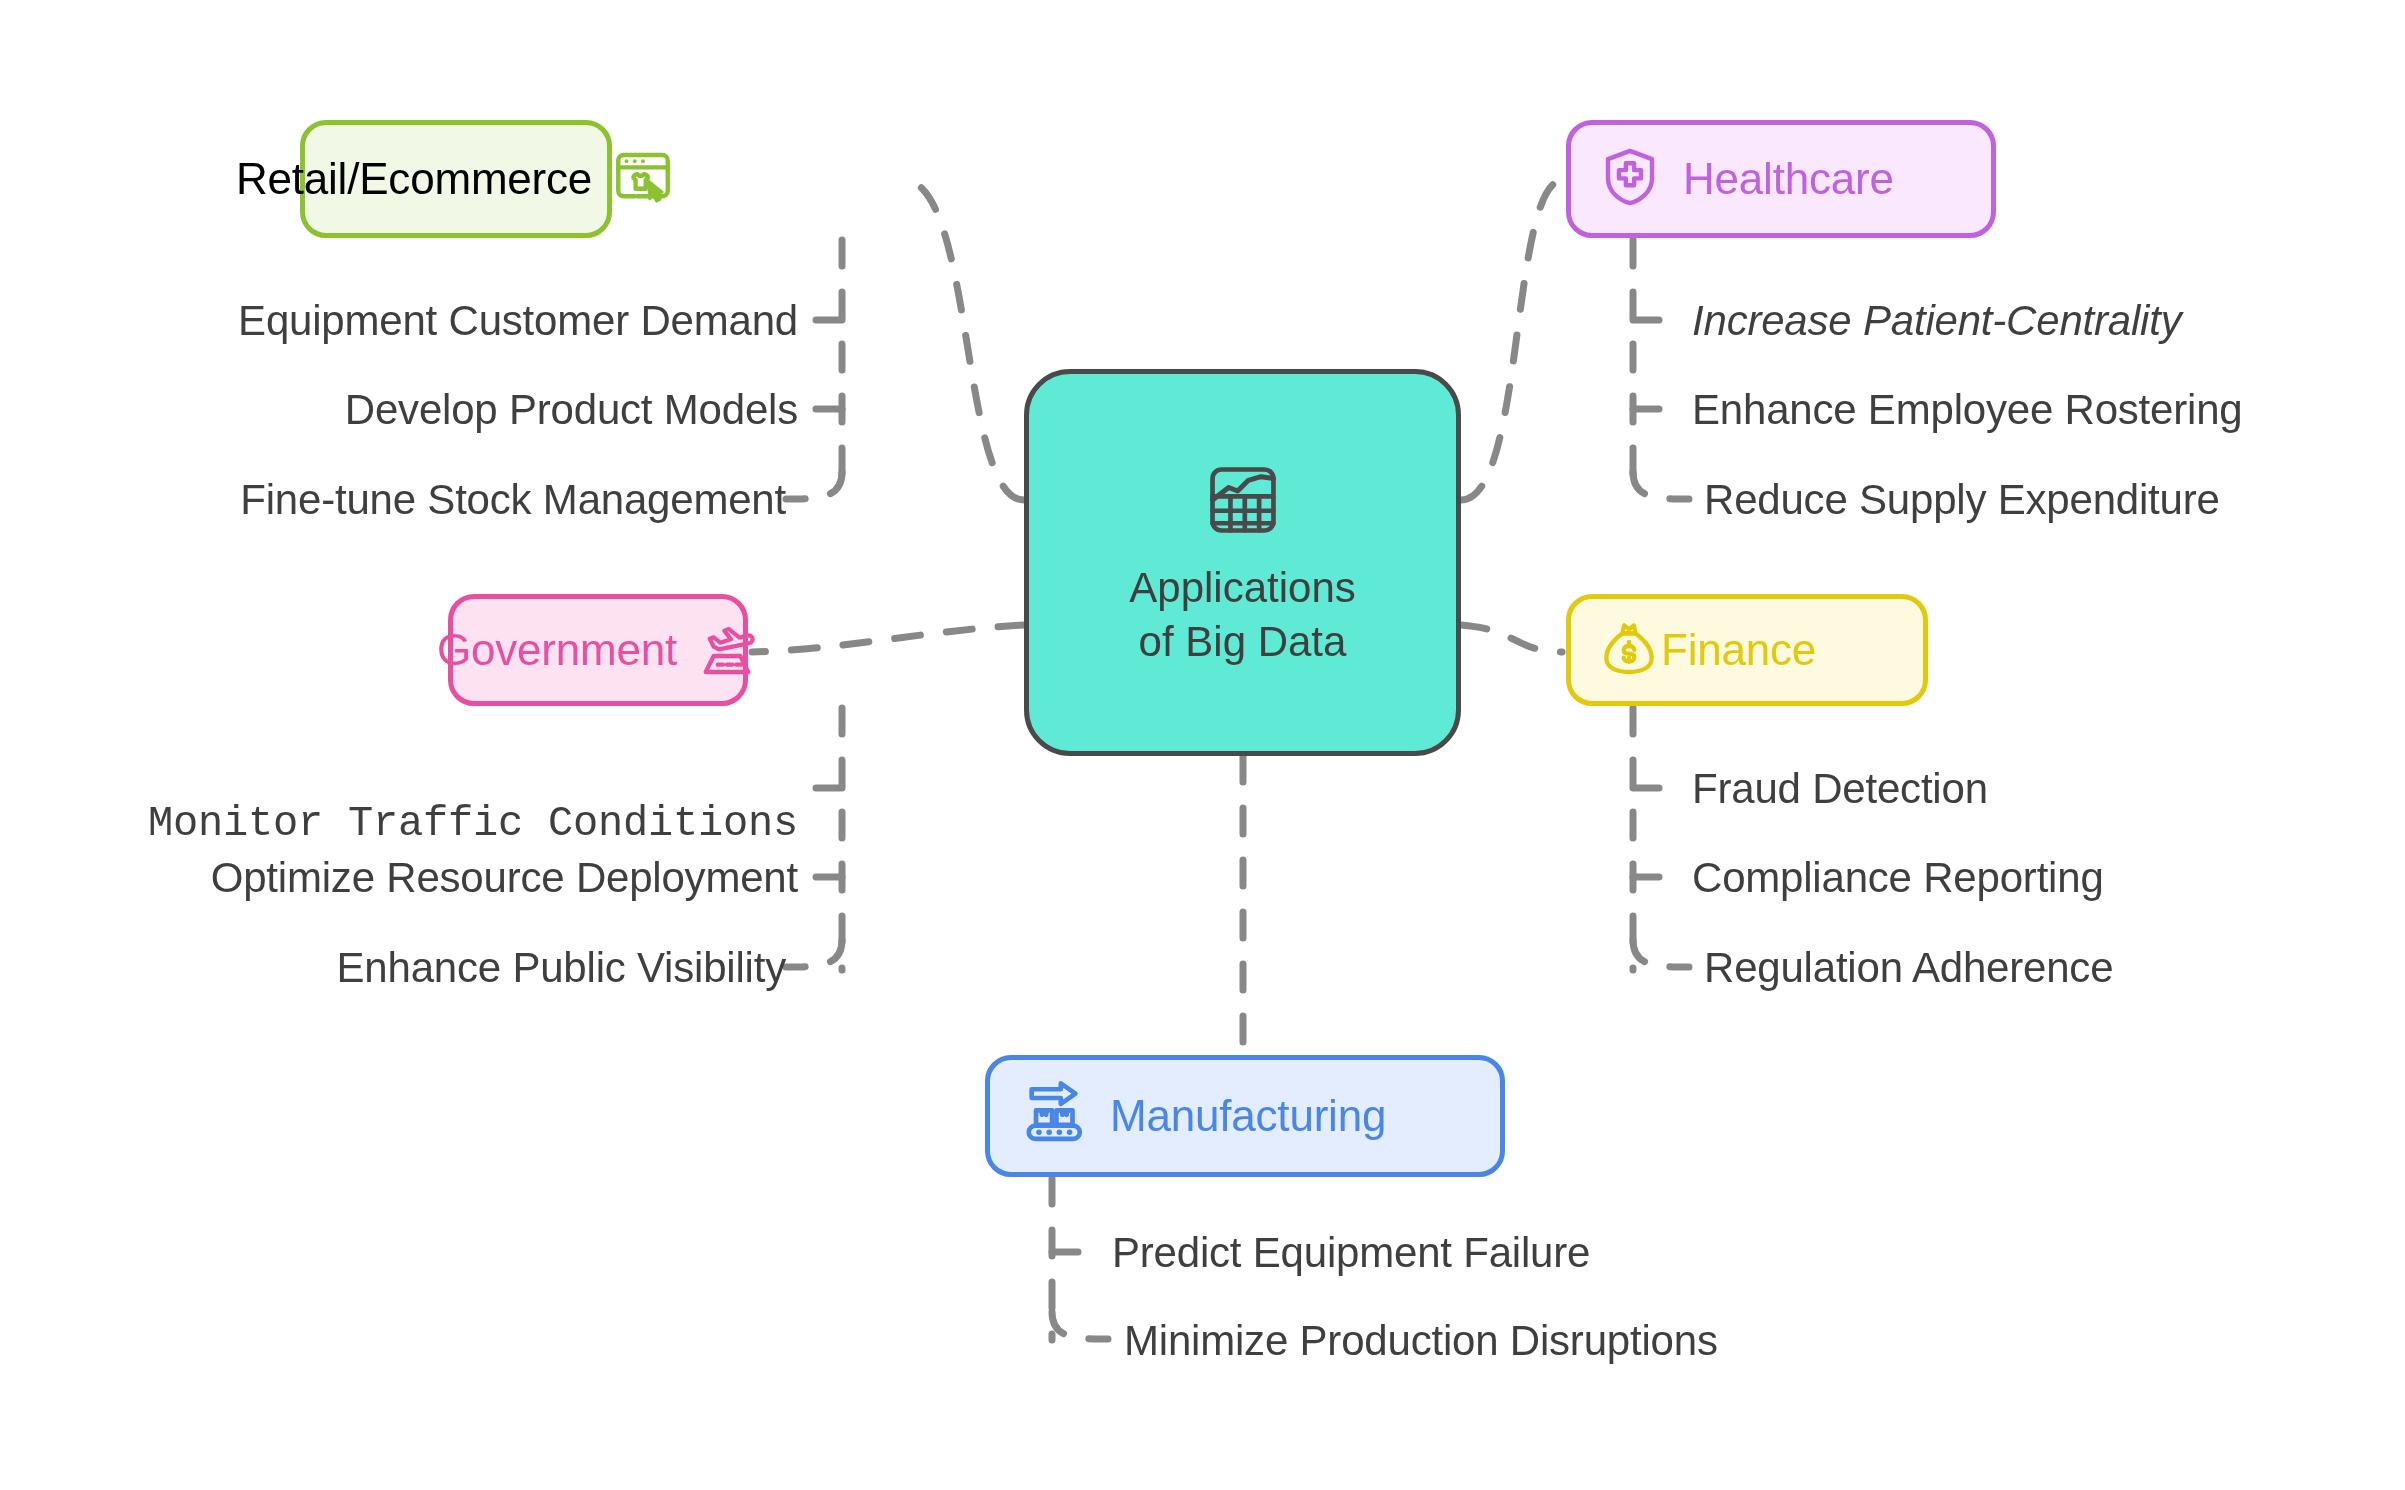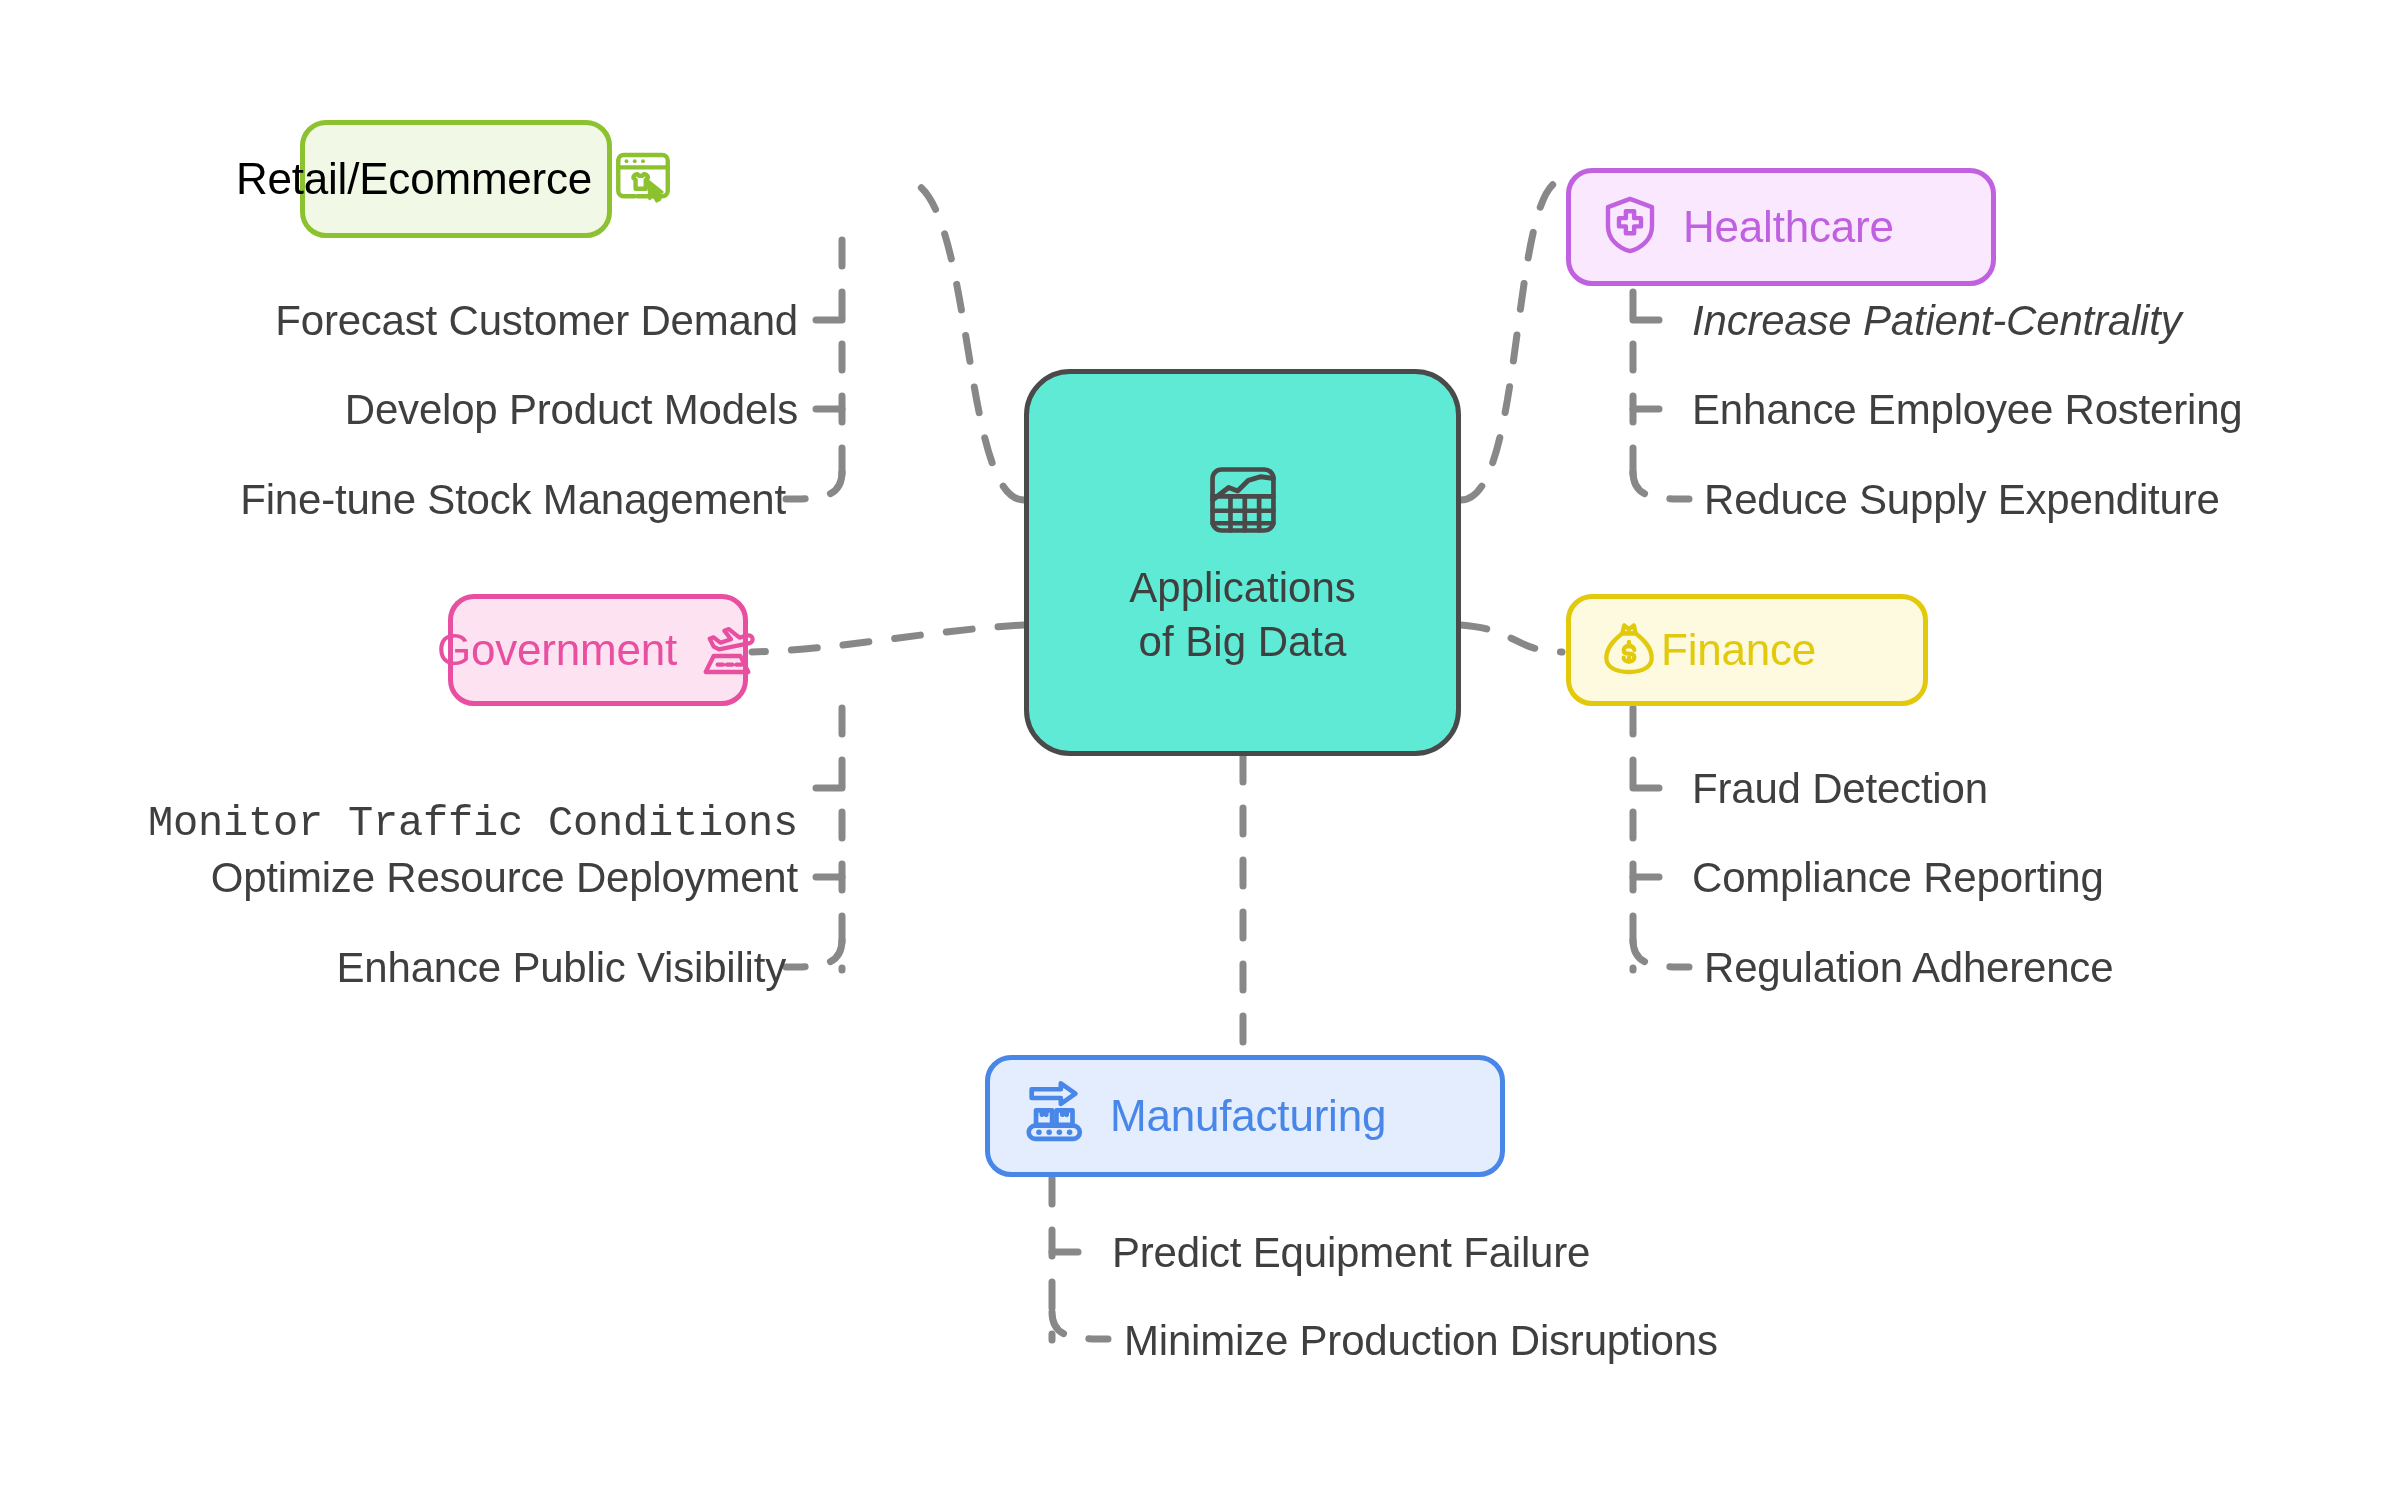--- a/index.html
+++ b/index.html
@@ -79,21 +79,20 @@
   #node-retail .node-label { color: #000000; }
 
   #node-health {
     left: 1566px; top: 120px;
     width: 430px; height: 118px;
     border-width: 5px; border-color: #c061e0;
     background: #fae8ff;
     gap: 20px;
     justify-content: flex-start;
     padding-left: 26px;
-    margin-top: 48px;
   }
   #node-health .node-label { color: #c061e0; }
 
   #node-gov {
     left: 448px; top: 594px;
     width: 300px; height: 112px;
     border-width: 5px; border-color: #e84fa0;
     background: #fde3f1;
     gap: 18px;
   }
@@ -198,21 +197,21 @@
         <path d="M6 17h36"></path>
         <circle cx="12" cy="12.5" r="1.4" fill="#8cc12f" stroke="none"></circle>
         <circle cx="18" cy="12.5" r="1.4" fill="#8cc12f" stroke="none"></circle>
         <circle cx="24" cy="12.5" r="1.4" fill="#8cc12f" stroke="none"></circle>
         <path d="M17 24.5c0-1.6 1.6-2.5 3-2.5 1 1.6 3.6 1.6 4.6 0 1.4 0 3 0.9 3 2.5l-1.6 1.6v6.4h-7.4v-6.4z"></path>
         <path d="M28 27l10 8-4 0.7 2.4 4.6-2.6 1.3-2.4-4.6-2.6 2.8z" fill="#8cc12f" stroke="#8cc12f" stroke-width="2"></path>
       </svg>
     </span>
   </div>
 
-  <div class="leaf right-align" style="left:118px; top:297px; width:680px;">Forecast Customer Demand</div>
+  <div class="leaf right-align" style="left:118px; top:297px; width:680px;">Equipment Customer Demand</div>
   <div class="leaf right-align" style="left:118px; top:386px; width:680px;">Develop Product Models</div>
   <div class="leaf right-align" style="left:98px; top:476px; width:688px;">Fine-tune Stock Management</div>
 
   <div class="node" id="node-health">
     <span class="ico">
       <svg width="66" height="66" viewBox="0 0 48 48" fill="none" stroke="#c061e0" stroke-width="3.2" stroke-linecap="round" stroke-linejoin="round">
         <path d="M24 5 L40 11v14c0 9-7.4 15.6-16 18C15.4 40.6 8 34 8 25V11z"></path>
         <path d="M21 14h6v5h5v6h-5v5h-6v-5h-5v-6h5z"></path>
       </svg>
     </span>

